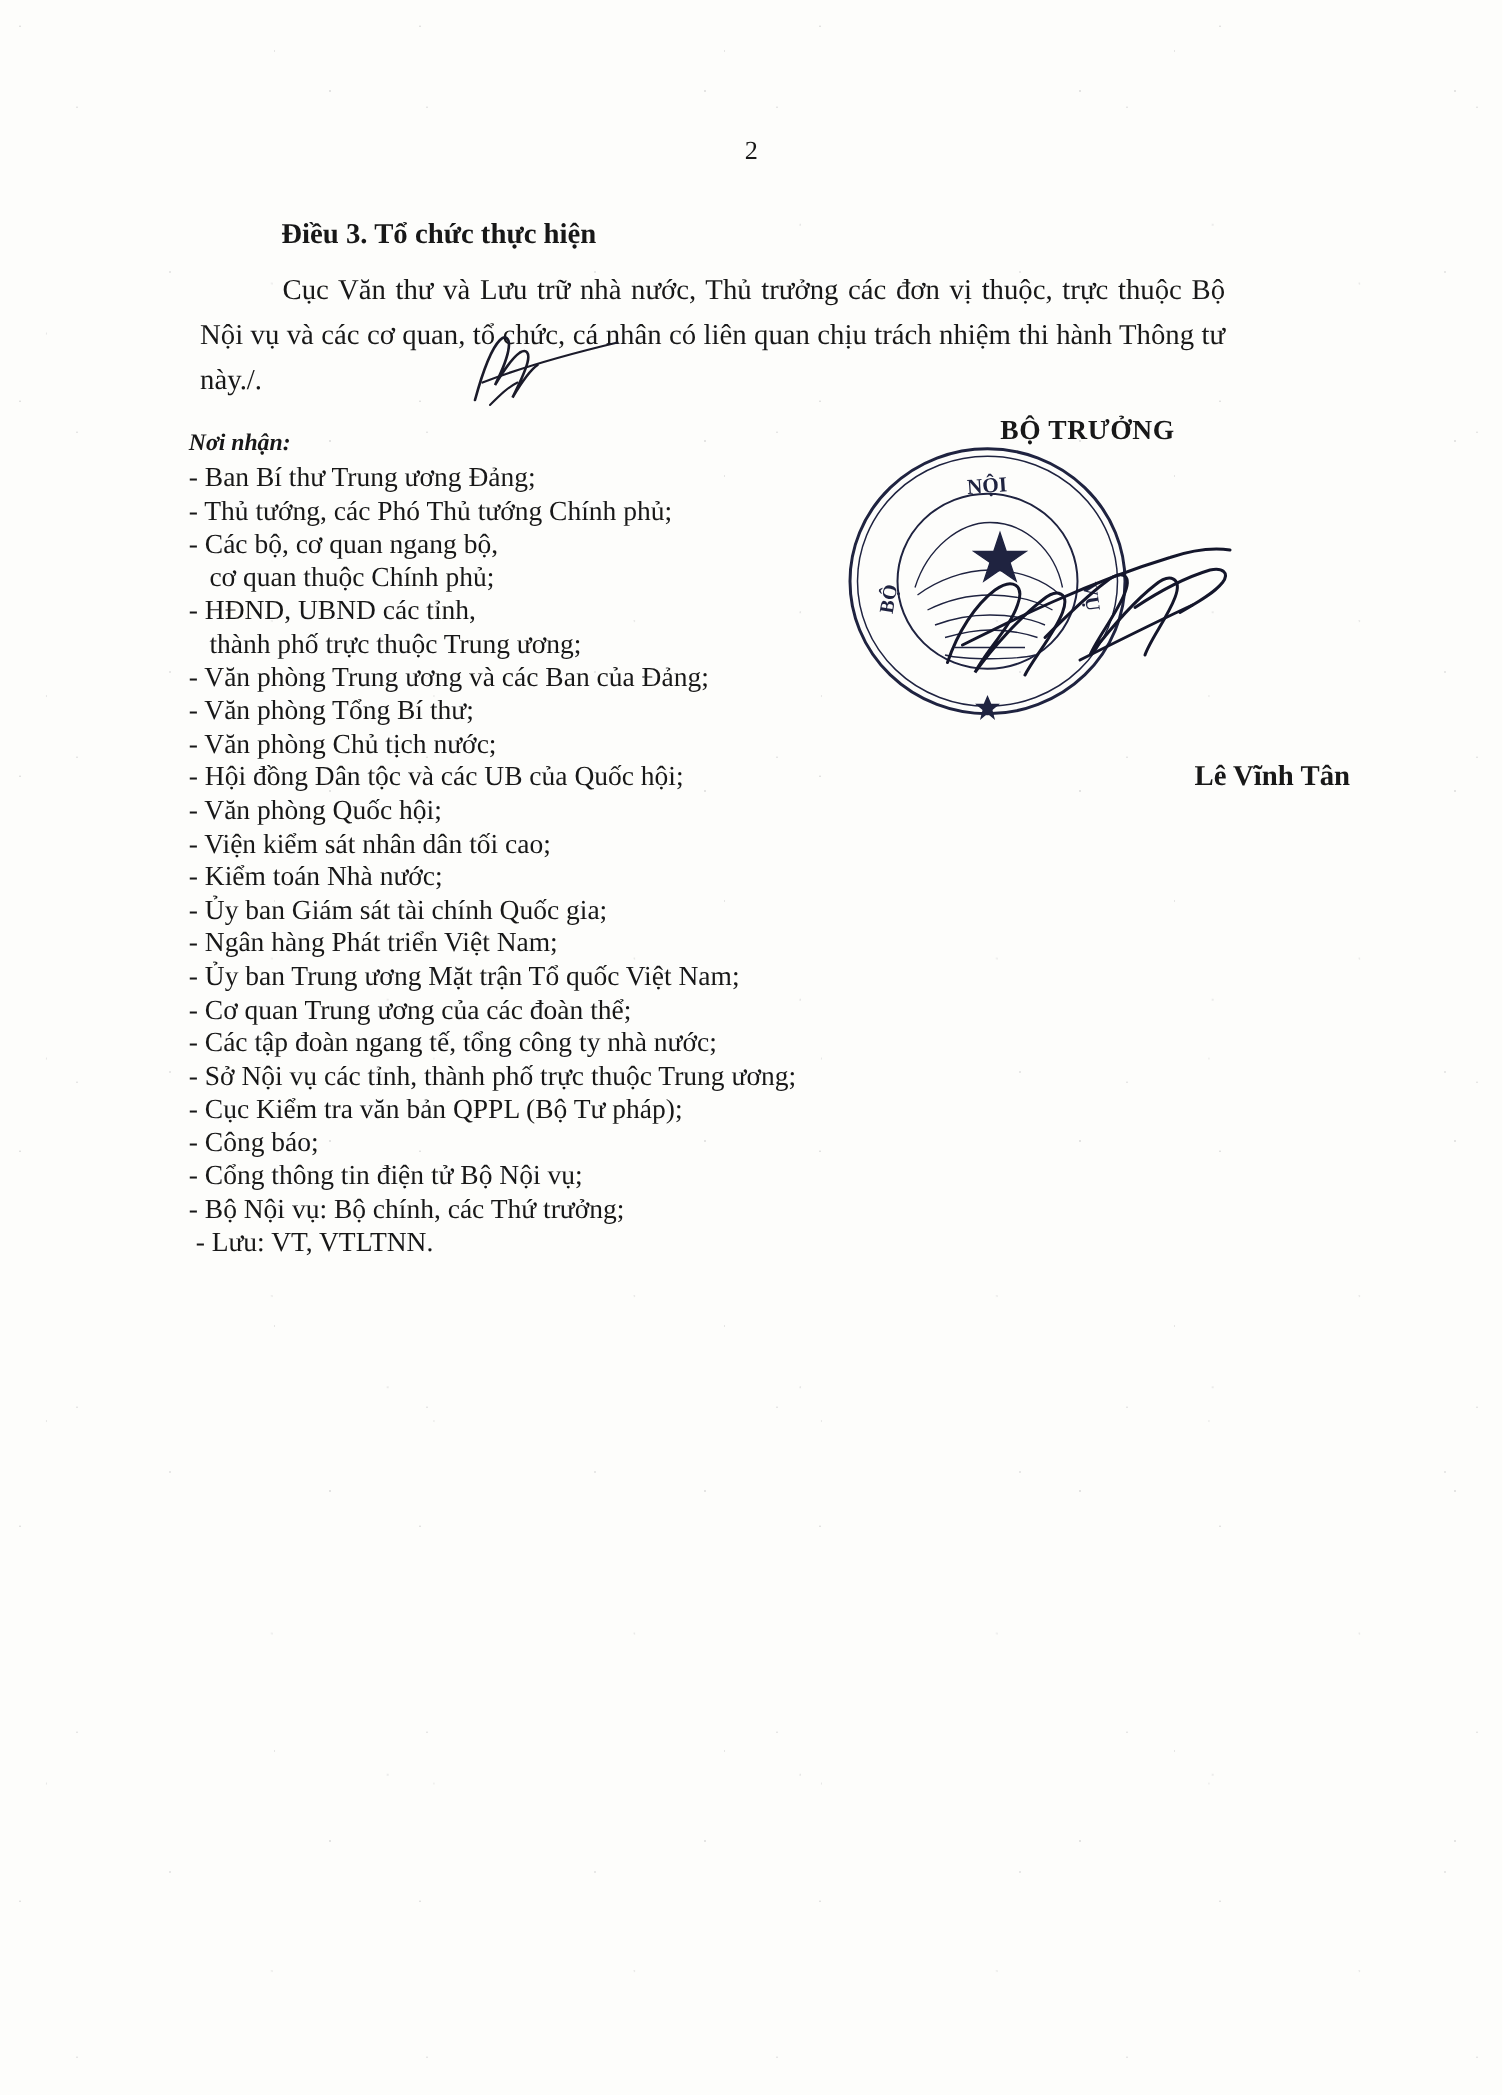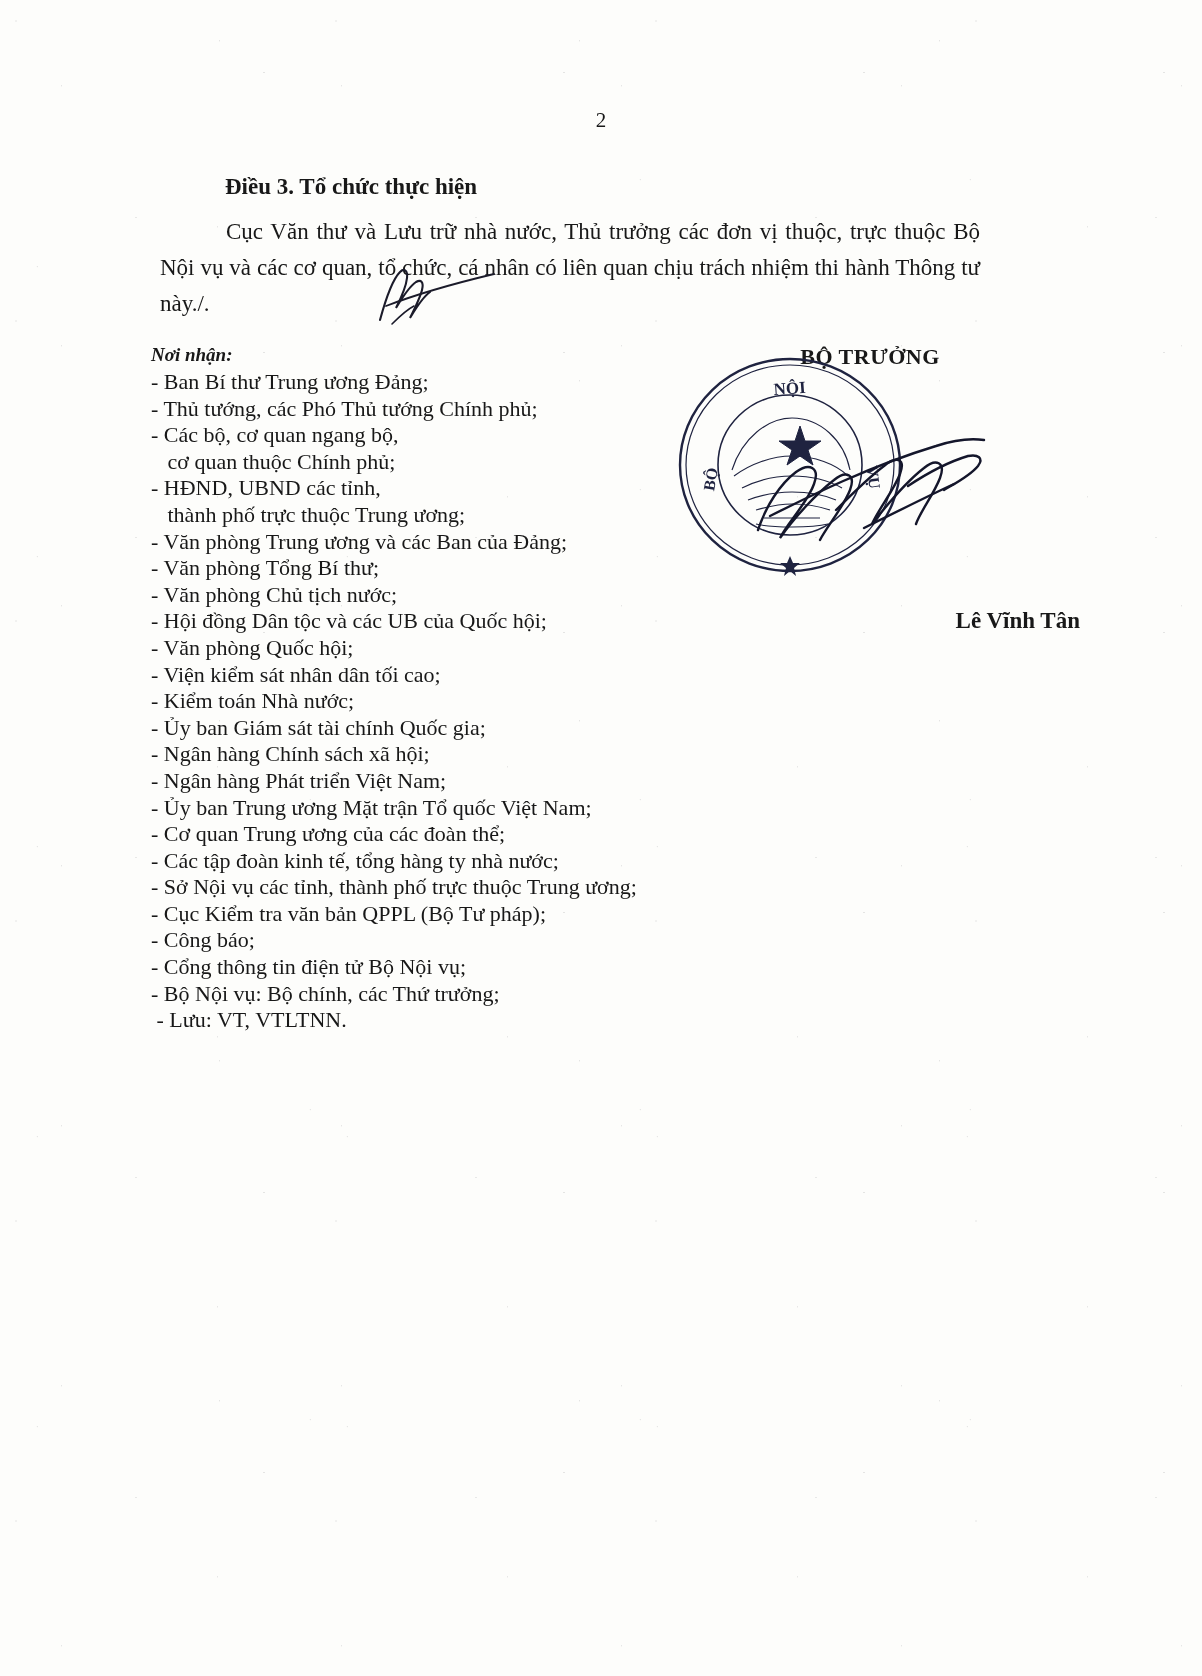--- a/index.html
+++ b/index.html
@@ -79,21 +79,21 @@
     margin: 0;
     padding: 0;
     font-size: 22px;
     line-height: 26.6px;
   }
   .recipients-list li {
     white-space: pre;
   }
   .signature-block {
     position: absolute;
-    top: 344px;
+    top: 331px;
     left: 660px;
     width: 420px;
     text-align: center;
   }
   .signer-title {
     font-size: 22px;
     font-weight: bold;
     letter-spacing: .5px;
   }
   .signer-name {
@@ -163,25 +163,24 @@
       <li>- HĐND, UBND các tỉnh,</li>
       <li>   thành phố trực thuộc Trung ương;</li>
       <li>- Văn phòng Trung ương và các Ban của Đảng;</li>
       <li>- Văn phòng Tổng Bí thư;</li>
       <li>- Văn phòng Chủ tịch nước;</li>
       <li>- Hội đồng Dân tộc và các UB của Quốc hội;</li>
       <li>- Văn phòng Quốc hội;</li>
       <li>- Viện kiểm sát nhân dân tối cao;</li>
       <li>- Kiểm toán Nhà nước;</li>
       <li>- Ủy ban Giám sát tài chính Quốc gia;</li>
-      <li>- Ngân hàng Chính sách xã hội;</li>
       <li>- Ngân hàng Phát triển Việt Nam;</li>
       <li>- Ủy ban Trung ương Mặt trận Tổ quốc Việt Nam;</li>
       <li>- Cơ quan Trung ương của các đoàn thể;</li>
-      <li>- Các tập đoàn kinh tế, tổng hàng ty nhà nước;</li>
+      <li>- Các tập đoàn ngang tế, tổng công ty nhà nước;</li>
       <li>- Sở Nội vụ các tỉnh, thành phố trực thuộc Trung ương;</li>
       <li>- Cục Kiểm tra văn bản QPPL (Bộ Tư pháp);</li>
       <li>- Công báo;</li>
       <li>- Cổng thông tin điện tử Bộ Nội vụ;</li>
       <li>- Bộ Nội vụ: Bộ chính, các Thứ trưởng;</li>
       <li> - Lưu: VT, VTLTNN.</li>
     </ul>
   </div>
 
   <div class="signature-block">

